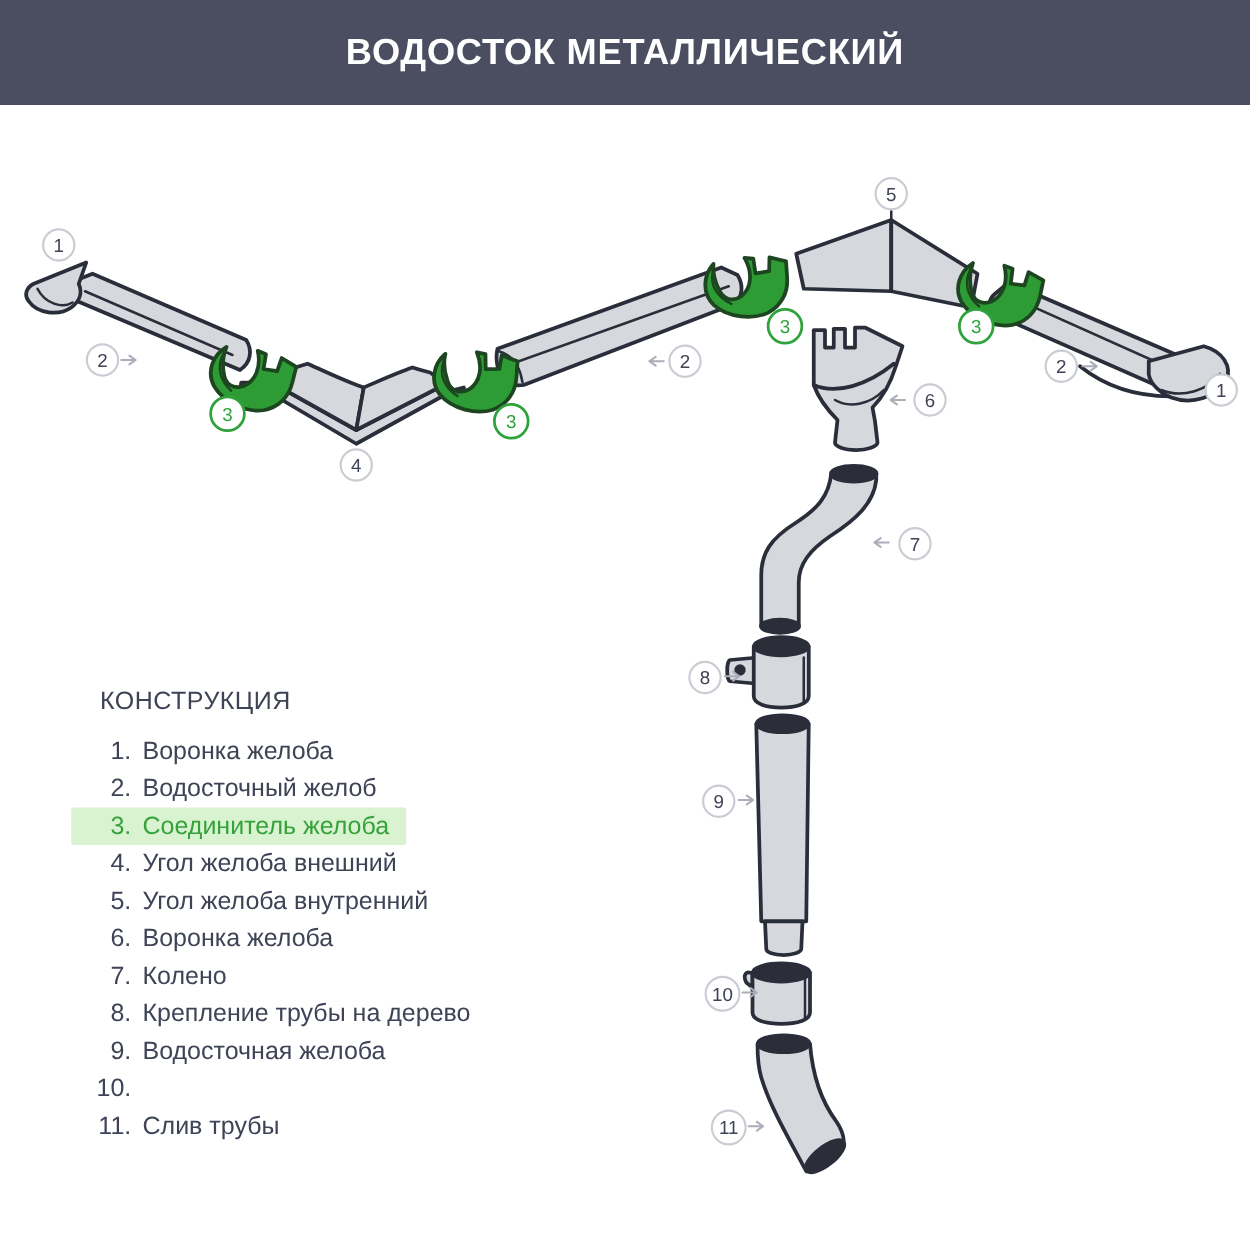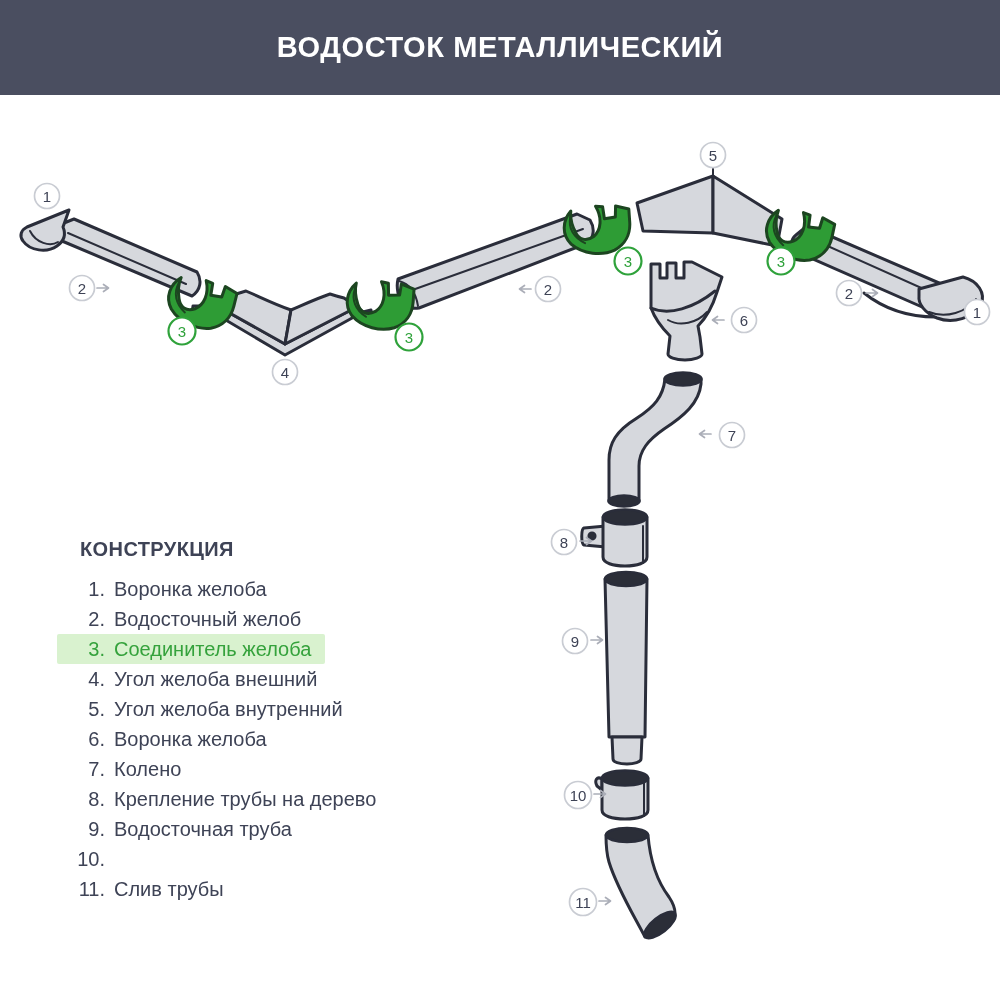--- a/index.html
+++ b/index.html
@@ -4,21 +4,21 @@
 <style>
   :root{ }
   *{box-sizing:border-box;}
   html,body{margin:0;padding:0;}
   body{
     width:1000px;height:1000px;position:relative;overflow:hidden;
     background:var(--page-bg,#fff);
     font-family:"Liberation Sans", sans-serif;
   }
   .header{
-    position:absolute;left:0;top:0;width:1000px;height:95px;
+    position:absolute;left:0;top:0;width:1000px;height:84px;
     background:var(--header-bg,#4a4e60);
     display:flex;align-items:center;justify-content:center;z-index:3;
   }
   .header h1{
     margin:0;color:var(--header-text,#fff);font-size:29px;font-weight:700;
     letter-spacing:0.6px;
   }
   .diagram-svg{position:absolute;left:0;top:0;width:1000px;height:1000px;z-index:1;}
 
   
@@ -29,21 +29,21 @@
   .green-part{fill:var(--green-fill,#2e9c35);stroke:var(--green-stroke,#1c4520);stroke-width:3;stroke-linejoin:round;}
   .green-seam{fill:none;stroke:var(--green-stroke,#1c4520);stroke-width:2;stroke-linecap:round;}
   .callout circle{fill:#fff;stroke:var(--callout-border,#c9ccd3);stroke-width:1.7;}
   .callout text{fill:var(--callout-text,#3e4356);font-size:15px;text-anchor:middle;font-family:"Liberation Sans",sans-serif;}
   .callout.green circle{stroke:var(--green-callout,#2fa23b);stroke-width:2.2;}
   .callout.green text{fill:var(--green-callout,#2fa23b);}
   .arrow{fill:none;stroke:var(--arrow,#abaeb8);stroke-width:1.7;stroke-linecap:round;stroke-linejoin:round;}
 
   
   .legend{position:absolute;left:67px;top:534px;z-index:2;color:var(--legend-text,#3e4356);}
-  .legend-title{font-size:20px;font-weight:700;letter-spacing:0.4px;margin:4px 0 13px 13px;}
+  .legend-title{font-size:20px;font-weight:400;letter-spacing:0.4px;margin:16px 0 13px 13px;}
   .legend-row{display:flex;align-items:center;height:30px;font-size:20px;width:fit-content;}
   .legend-row .num{width:38px;text-align:right;flex:none;}
   .legend-row .label{margin-left:9px;white-space:nowrap;}
   .legend-row.highlight{
     background:var(--highlight-bg,#d9f2cf);
     color:var(--highlight-text,#35a23c);
     padding:0 14px 0 10px;margin-left:-10px;border-radius:2px;
   }
 </style>
 </head>
@@ -262,21 +262,21 @@
     <div class="legend-row">
       <span class="num">7.</span>
       <span class="label">Колено</span>
     </div>
     <div class="legend-row">
       <span class="num">8.</span>
       <span class="label">Крепление трубы на дерево</span>
     </div>
     <div class="legend-row">
       <span class="num">9.</span>
-      <span class="label">Водосточная труба</span>
+      <span class="label">Водосточная желоба</span>
     </div>
     <div class="legend-row">
       <span class="num">10.</span>
     </div>
     <div class="legend-row">
       <span class="num">11.</span>
       <span class="label">Слив трубы</span>
     </div>
   </div>
 </div>

